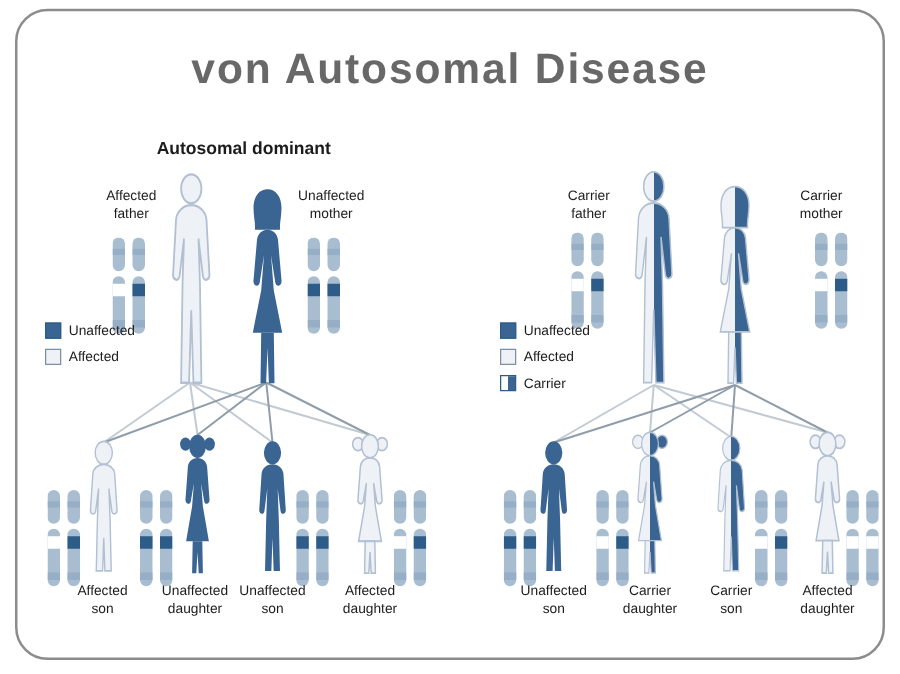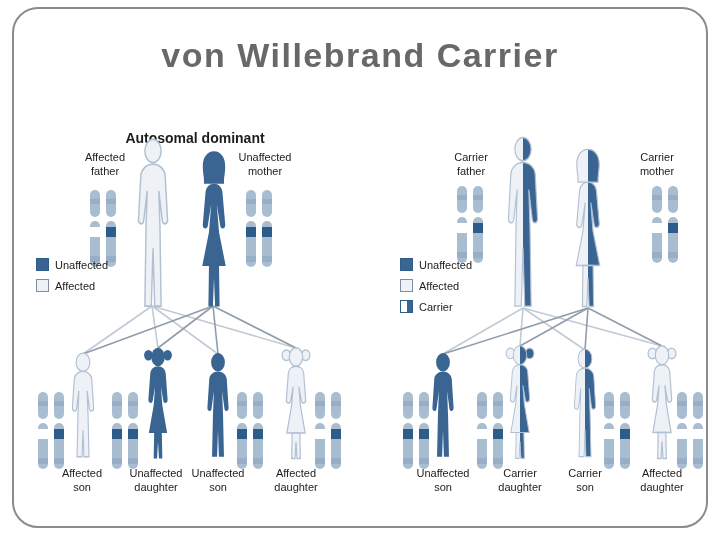--- a/index.html
+++ b/index.html
@@ -3,21 +3,21 @@
 <meta charset="utf-8">
 <style>
   html,body{margin:0;padding:0;background:#fff;}
   .slide{position:relative;width:720px;height:539px;background:#ffffff;
          font-family:"Liberation Sans",sans-serif;overflow:hidden;}
   .frame{position:absolute;left:12px;top:7px;width:692px;height:517px;
          border:2px solid #8c8c8c;border-radius:26px;}
   .title{position:absolute;left:0;right:0;top:36px;text-align:center;
          font-size:34px;font-weight:bold;letter-spacing:1.5px;color:#686868;}
   .abs{position:absolute;}
-  .heading{font-size:14px;font-weight:bold;color:#1c1c1c;text-align:center;margin-top:20px;}
+  .heading{font-size:14px;font-weight:bold;color:#1c1c1c;text-align:center;}
   .plabel{font-size:11px;color:#1c1c1c;text-align:center;line-height:1.3;}
   .plabel span{display:block;}
   .legend{display:flex;flex-direction:column;gap:8px;}
   .legend-row{display:flex;align-items:center;gap:6px;}
   .sw{width:13px;height:13px;box-sizing:border-box;flex:0 0 13px;}
   .sw-unaffected{background:#3a6492;border:1px solid #2e5c88;}
   .sw-affected{background:#eef2f7;border:1px solid #7d8fa5;}
   .sw-carrier{background:linear-gradient(to right,#ffffff 50%,#3a6492 50%);border:1px solid #2e5c88;}
   .legend-label{font-size:11px;color:#1c1c1c;}
   .fig{display:block;}
@@ -56,21 +56,21 @@
         <circle cx="70" cy="16" r="9"></circle>
       <ellipse cx="50" cy="19" rx="14" ry="16"></ellipse>
       <path d="M50,35 C41,35 35,40 34,47 L30,92 C29,99 38,101 39,94 L44,70 L41,102 L31,150 L69,150 L59,102 L56,70 L61,94 C62,101 71,99 70,92 L66,47 C65,40 59,35 50,35 Z"></path>
       <path d="M42,150 L41,194 L48,194 L50,165 L52,194 L59,194 L58,150 Z"></path>
     </g>
   </defs>
 </svg>
 
 <div class="slide">
   <div class="frame"></div>
-  <div class="title">von Willebrand Carrier</div>
+  <div class="title">von Autosomal Disease</div>
 
   <svg class="lines" width="720" height="539">
     <g stroke="#c2cad3" stroke-width="1.6">
       <line x1="152" y1="306" x2="83" y2="354"></line>
         <line x1="152" y1="306" x2="158" y2="348"></line>
       <line x1="152" y1="306" x2="218" y2="354"></line>
         <line x1="152" y1="306" x2="296" y2="348"></line>
       <line x1="523" y1="308" x2="443" y2="354"></line>
         <line x1="523" y1="308" x2="520" y2="346"></line>
       <line x1="523" y1="308" x2="585" y2="350"></line>

